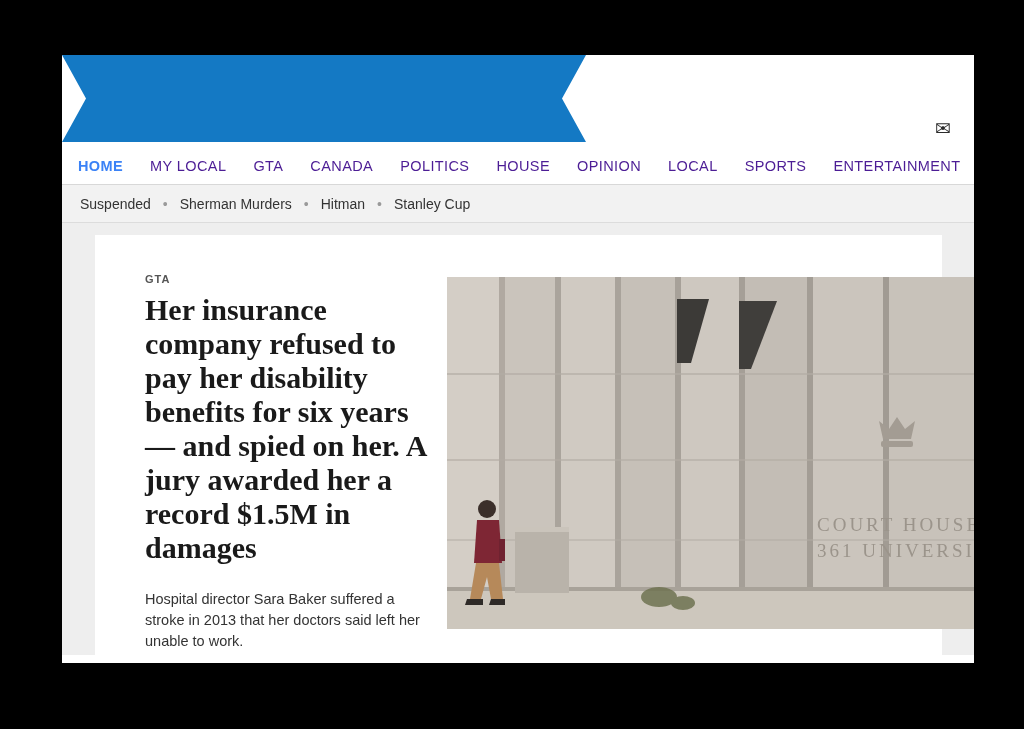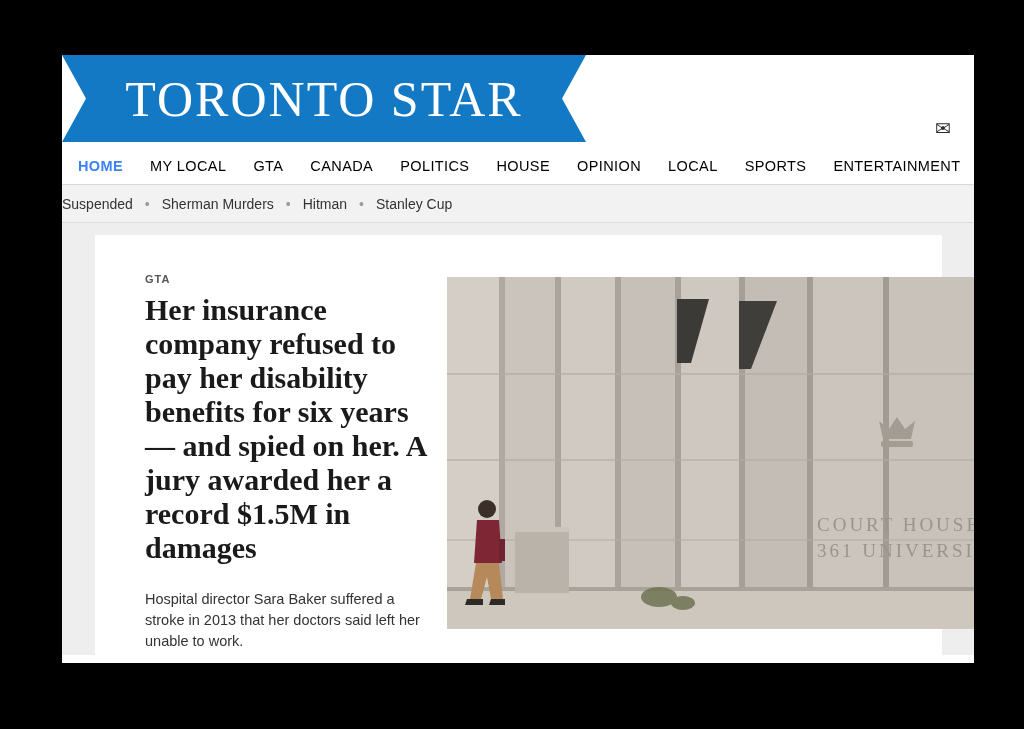--- a/index.html
+++ b/index.html
@@ -82,38 +82,39 @@
     border-bottom: 1px solid #d8d8d8;
     display: flex;
     align-items: center;
     padding-left: 16px;
     box-sizing: border-box;
     background: #ffffff;
   }
   .nav-item {
     font-size: 14.5px;
     letter-spacing: 0.4px;
-    color: #000000;
+    color: #4c1d95;
     margin-right: 27px;
     white-space: nowrap;
     cursor: pointer;
   }
   .nav-item.active {
     color: #3b82f6;
     font-weight: bold;
   }
 
   
   .subnav {
     position: relative;
     height: 38px;
     background: #f2f2f2;
     border-bottom: 1px solid #dcdcdc;
     display: flex;
     align-items: center;
+    padding-left: 18px;
     box-sizing: border-box;
   }
   .sub-item {
     font-size: 14px;
     color: #333333;
     white-space: nowrap;
     cursor: pointer;
   }
   .sub-sep {
     color: #9a9a9a;
@@ -192,21 +193,20 @@
 </style>
 </head>
 <body>
 
 <div class="screen">
 
   <div class="page">
 
     <div class="masthead">
       <div class="banner"></div>
-      <div class="banner-title">TORONTO STAR</div>
       <div class="mail-icon">✉</div>
     </div>
 
     <div class="nav">
       <div class="nav-item active">HOME</div>
       <div class="nav-item">MY LOCAL</div>
       <div class="nav-item">GTA</div>
       <div class="nav-item">CANADA</div>
       <div class="nav-item">POLITICS</div>
       <div class="nav-item">HOUSE</div>

